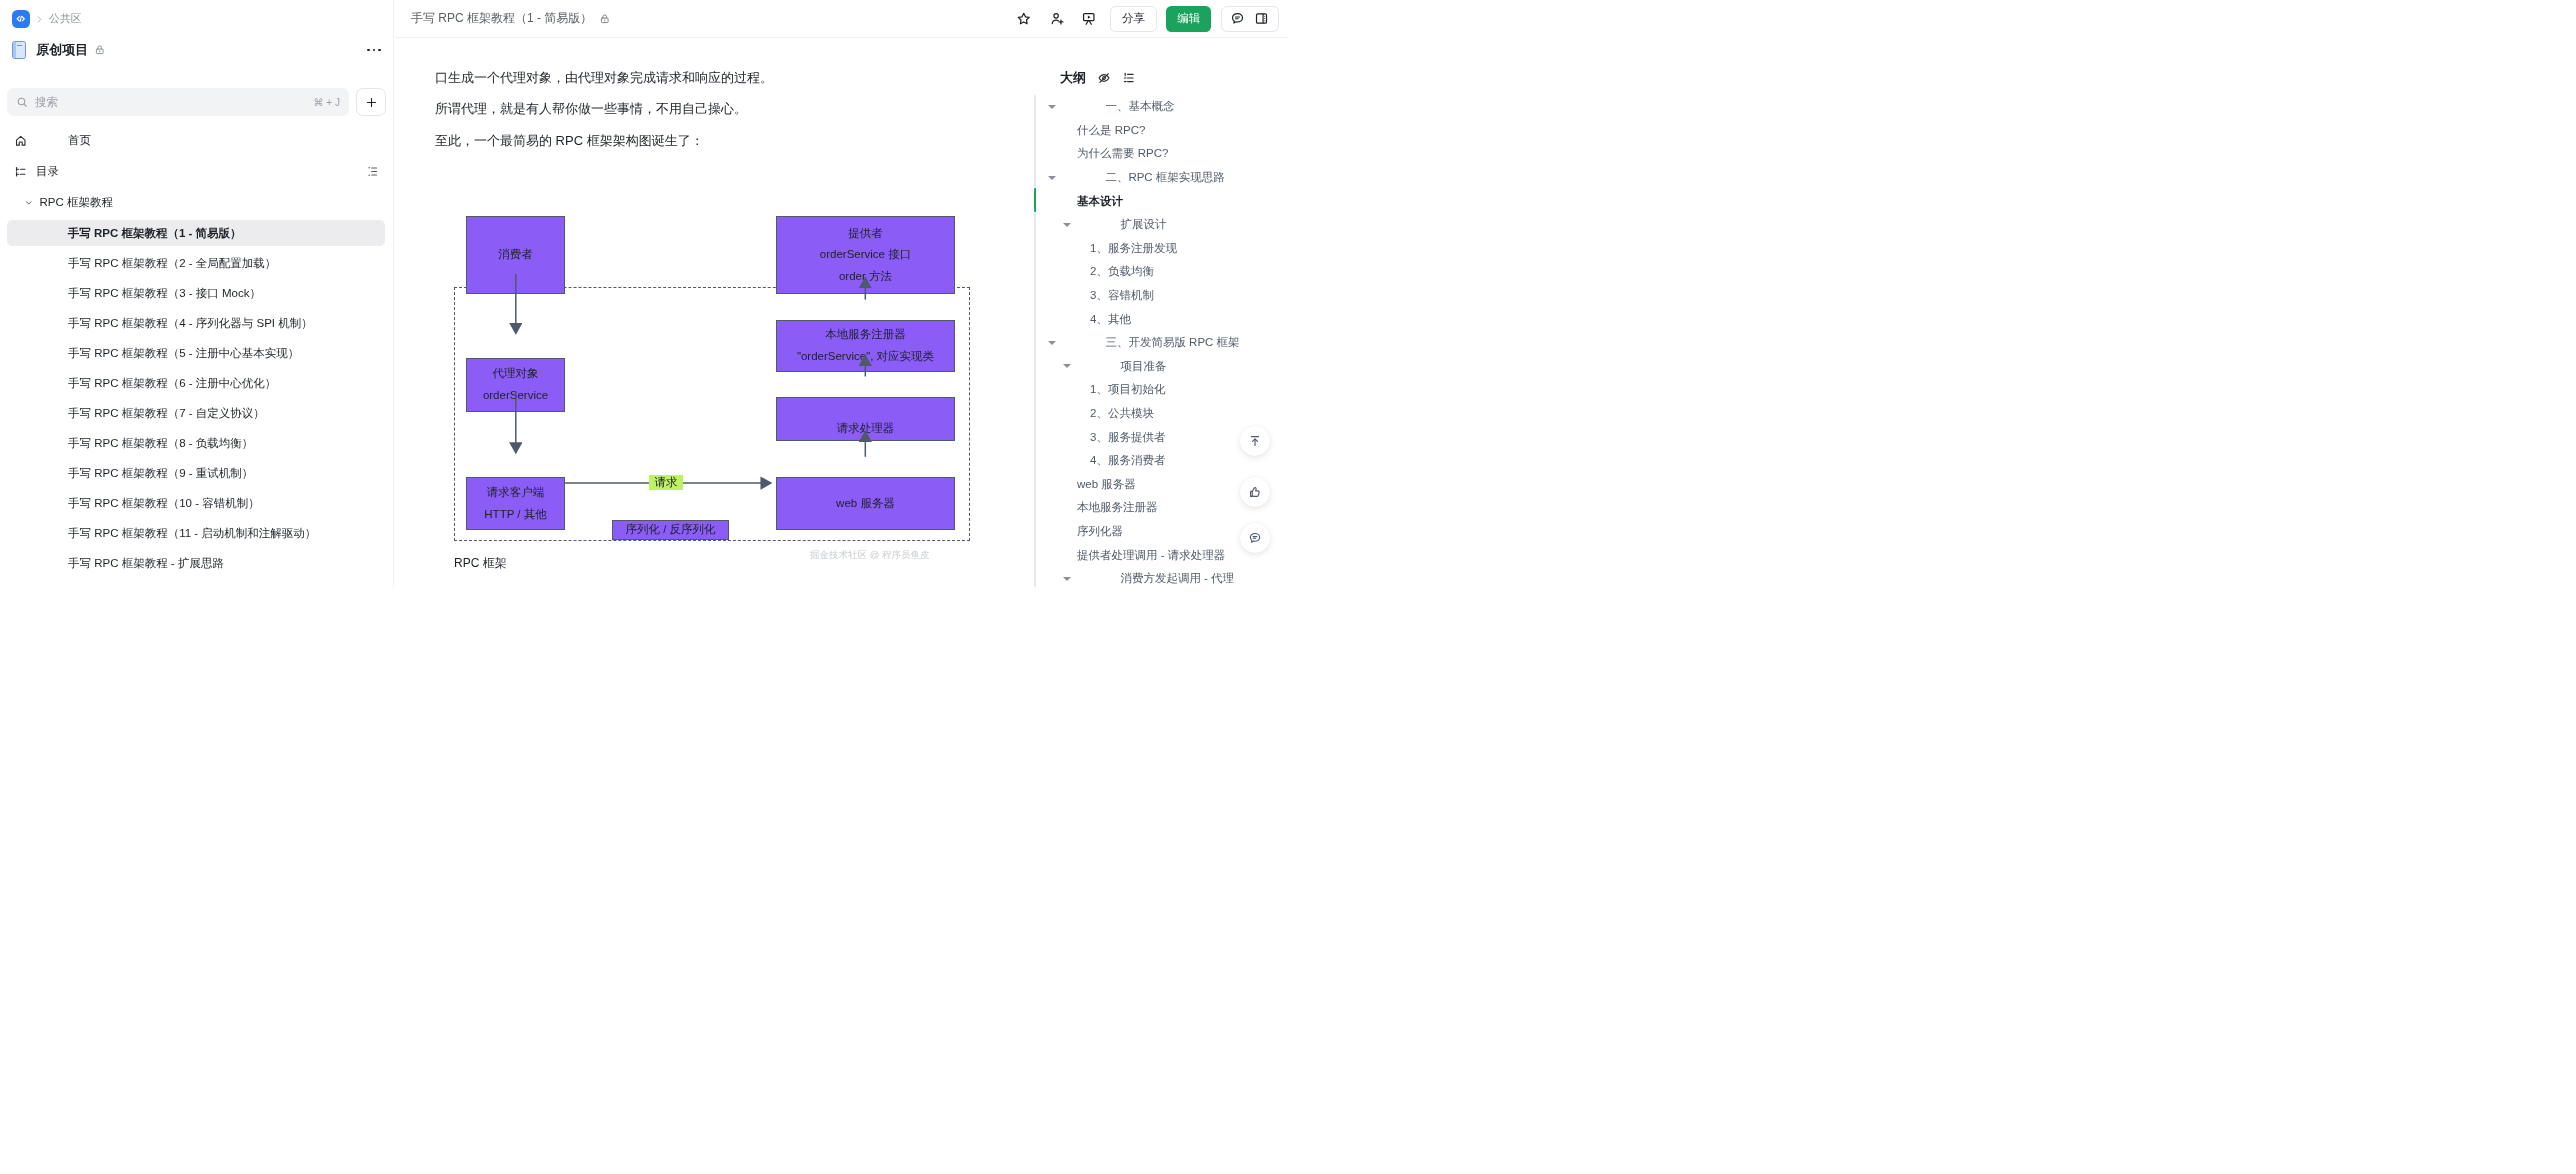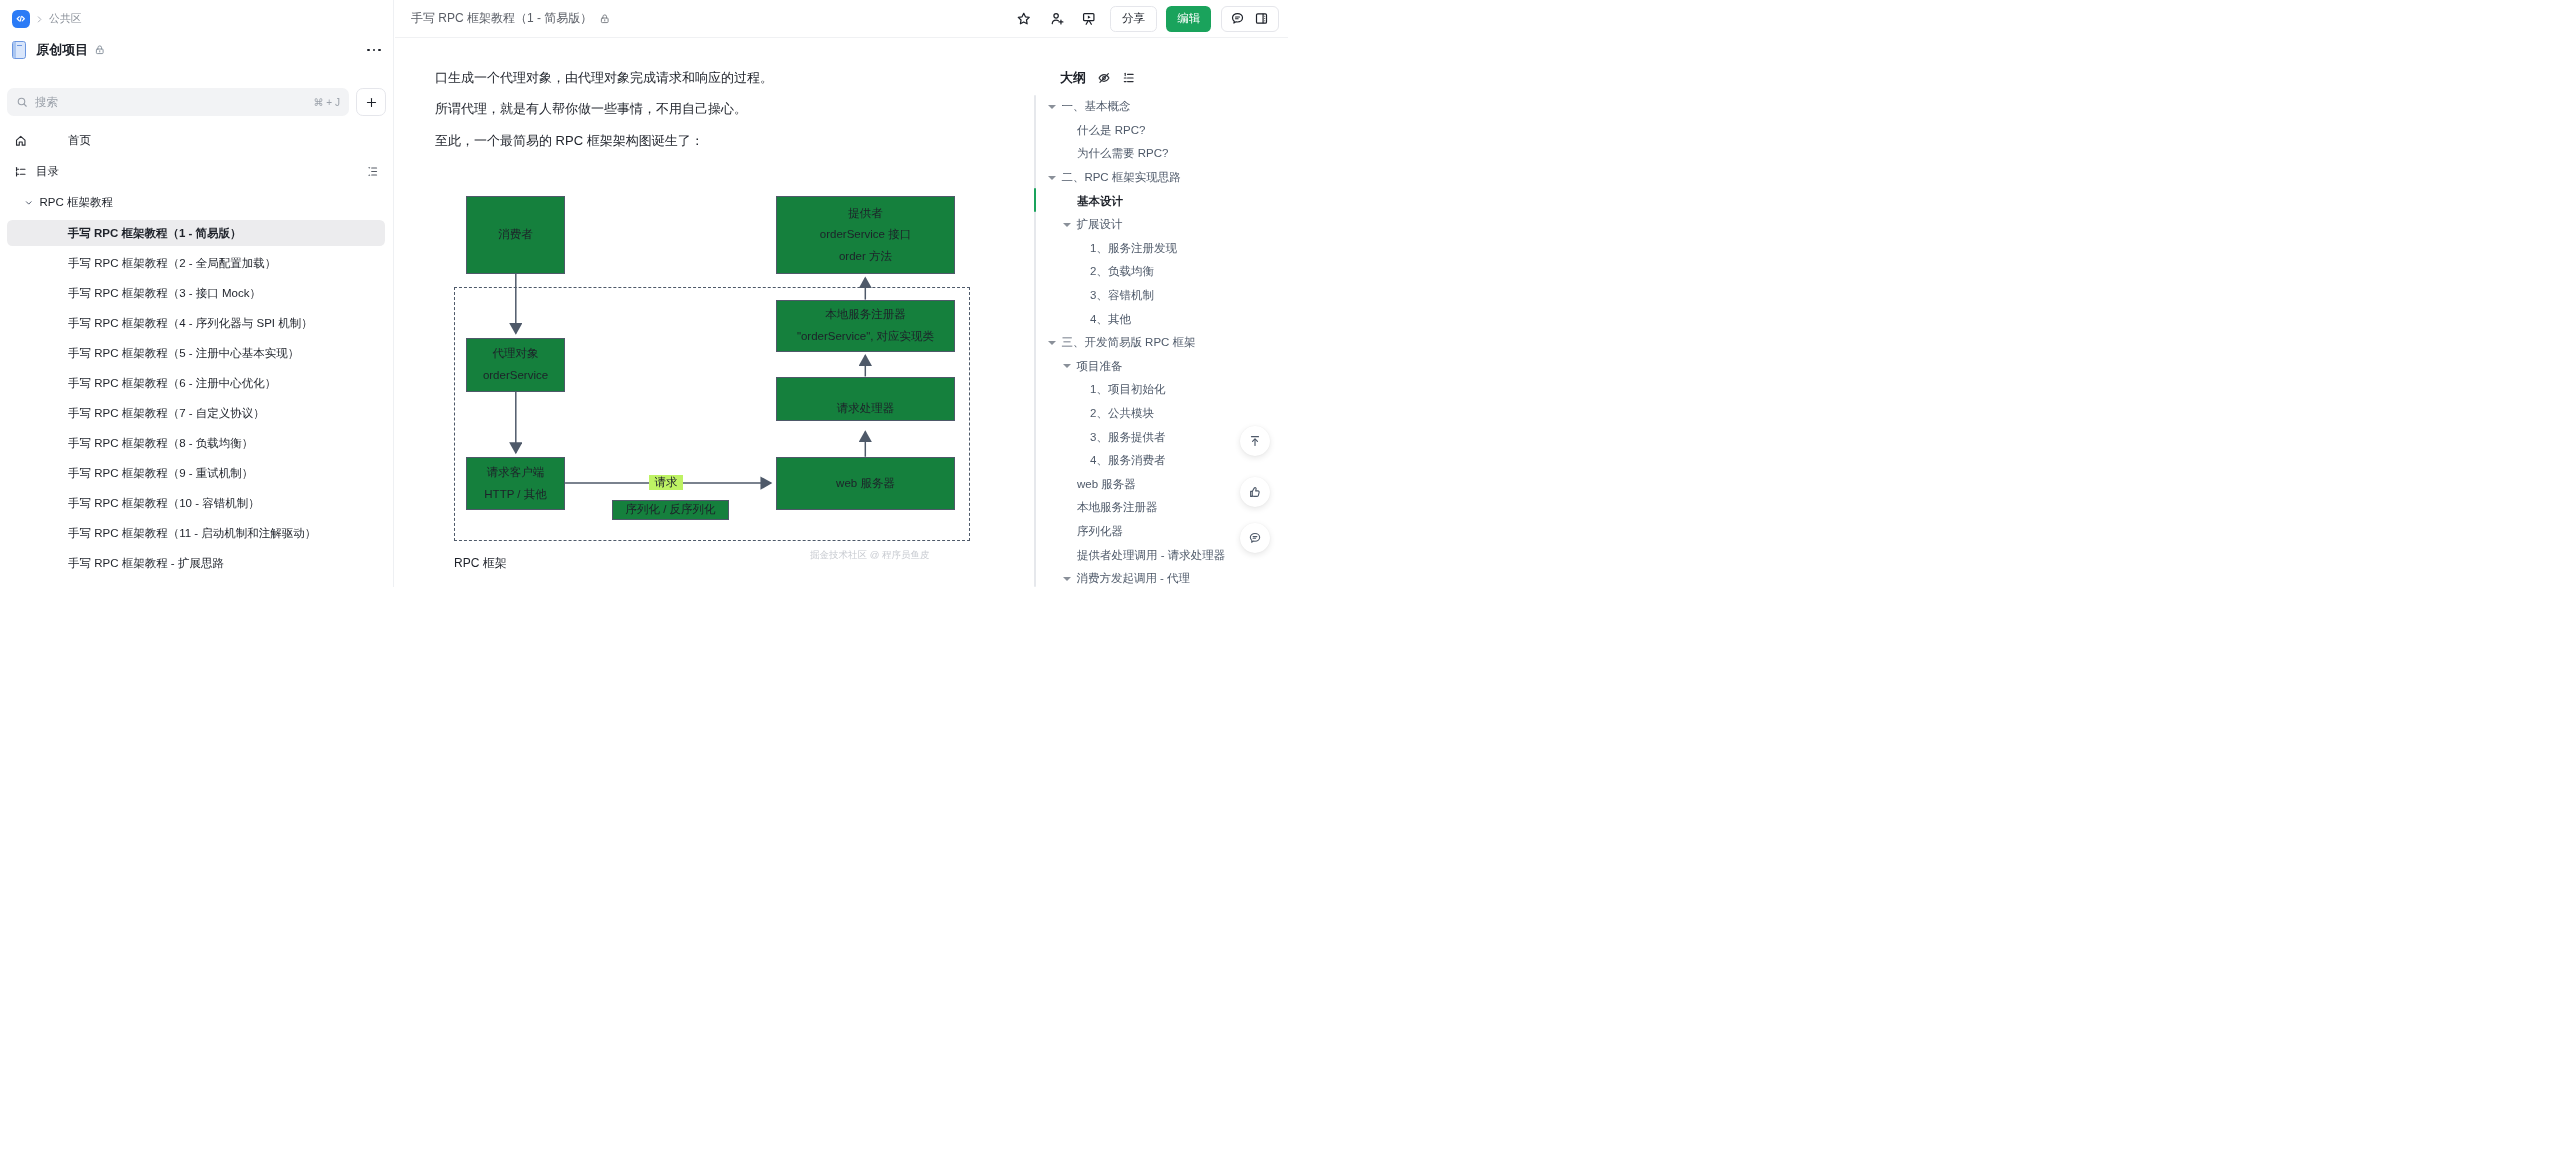--- a/index.html
+++ b/index.html
@@ -52,42 +52,42 @@
   .pill-group { height:26px; border:0.7px solid #e5e6eb; border-radius:6px; display:flex; align-items:center; padding:0 4px; }
   .pill-group .icon-btn { width:24px; height:24px; }
 
   
   .paragraphs { position:absolute; left:435px; top:65px; width:608px; }
   .para { margin-bottom:5.4px; }
   .para-line { font-size:13px; line-height:26px; color:#1d2129; white-space:nowrap; }
 
   
   .dz-dashed { position:absolute; left:454px; top:287px; width:516px; height:254px; border:1.4px dashed #4e5969; }
-  .dbox { position:absolute; background:#15803d; border:1.4px solid #4e5969; display:flex; flex-direction:column; align-items:center; justify-content:center; z-index:2; }
+  .dbox { position:absolute; background:#8b5cf6; border:1.4px solid #4e5969; display:flex; flex-direction:column; align-items:center; justify-content:center; z-index:2;margin-top:20px; }
   .dbox .box-line { font-size:11.5px; line-height:21.6px; color:#1d2129; white-space:nowrap; }
   .db-consumer  { left:466px;  top:196px; width:99px; height:78px; }
   .db-provider  { left:776px; top:196px; width:179px; height:78px; }
   .db-proxy     { left:466px;  top:338px; width:99px; height:54px; }
   .db-registry  { left:776px; top:300px; width:179px; height:52px; }
   .db-handler   { left:776px; top:377px; width:179px; height:44px;justify-content:flex-end; }
   .db-client    { left:466px;  top:457px; width:99px; height:53px; }
   .db-web       { left:776px; top:457px; width:179px; height:53px; }
   .db-serial    { left:612px;  top:500px; width:117px; height:20px; }
   .arrow-svg { position:absolute; left:0; top:0; width:1288px; height:587px; pointer-events:none; z-index:3; }
   .edge-label { position:absolute; left:649px; top:475px; z-index:4; background:#bef264; padding:0 5.4px; font-size:11.5px; color:#1d2129; }
   .diagram-caption { position:absolute; left:454px; top:555px; width:516px; font-size:12px; color:#1d2129; }
 
   
   .outline-header { position:absolute; left:1060px; top:68px; height:19px; display:flex; align-items:center; gap:10.8px; }
   .outline-title { font-size:13px; font-weight:700; color:#1d2129; }
   .outline-hicon { color:#2c2f36; display:flex; cursor:pointer; }
   .outline-track { position:absolute; left:1034px; top:95px; width:2px; height:492px; background:#e6e8ec; border-radius:1.4px; }
   .outline-active-bar { position:absolute; left:1034px; top:188px; width:2px; height:24px; background:#1aa35c; border-radius:1.4px; z-index:2; }
   .outline-items { position:absolute; left:1029px; top:95px; width:259px; }
-  .o-row { height:23.6px; display:flex; align-items:center; font-size:11.5px; color:#4e5969; white-space:nowrap; cursor:pointer; }
+  .o-row { height:23.6px; display:flex; align-items:center; font-size:11.5px; color:#4e5969; white-space:nowrap; cursor:pointer;gap:44px; }
   .o-caret { width:0; height:0; border-left:4px solid transparent; border-right:4px solid transparent; border-top:4.7px solid #8a9099; margin-right:5.4px; flex:none; }
   .o-row.lvl1 { padding-left:19px; }
   .o-row.lvl2 { padding-left:48px; }
   .o-row.lvl2.has-caret { padding-left:34px; }
   .o-row.lvl3 { padding-left:61px; }
   .o-row.active { color:#1d2129; font-weight:700; }
 
   .watermark { position:absolute; left:810px; top:549px; font-size:9.5px; color:#c8cbd1; z-index:6; white-space:nowrap; }
 
   

